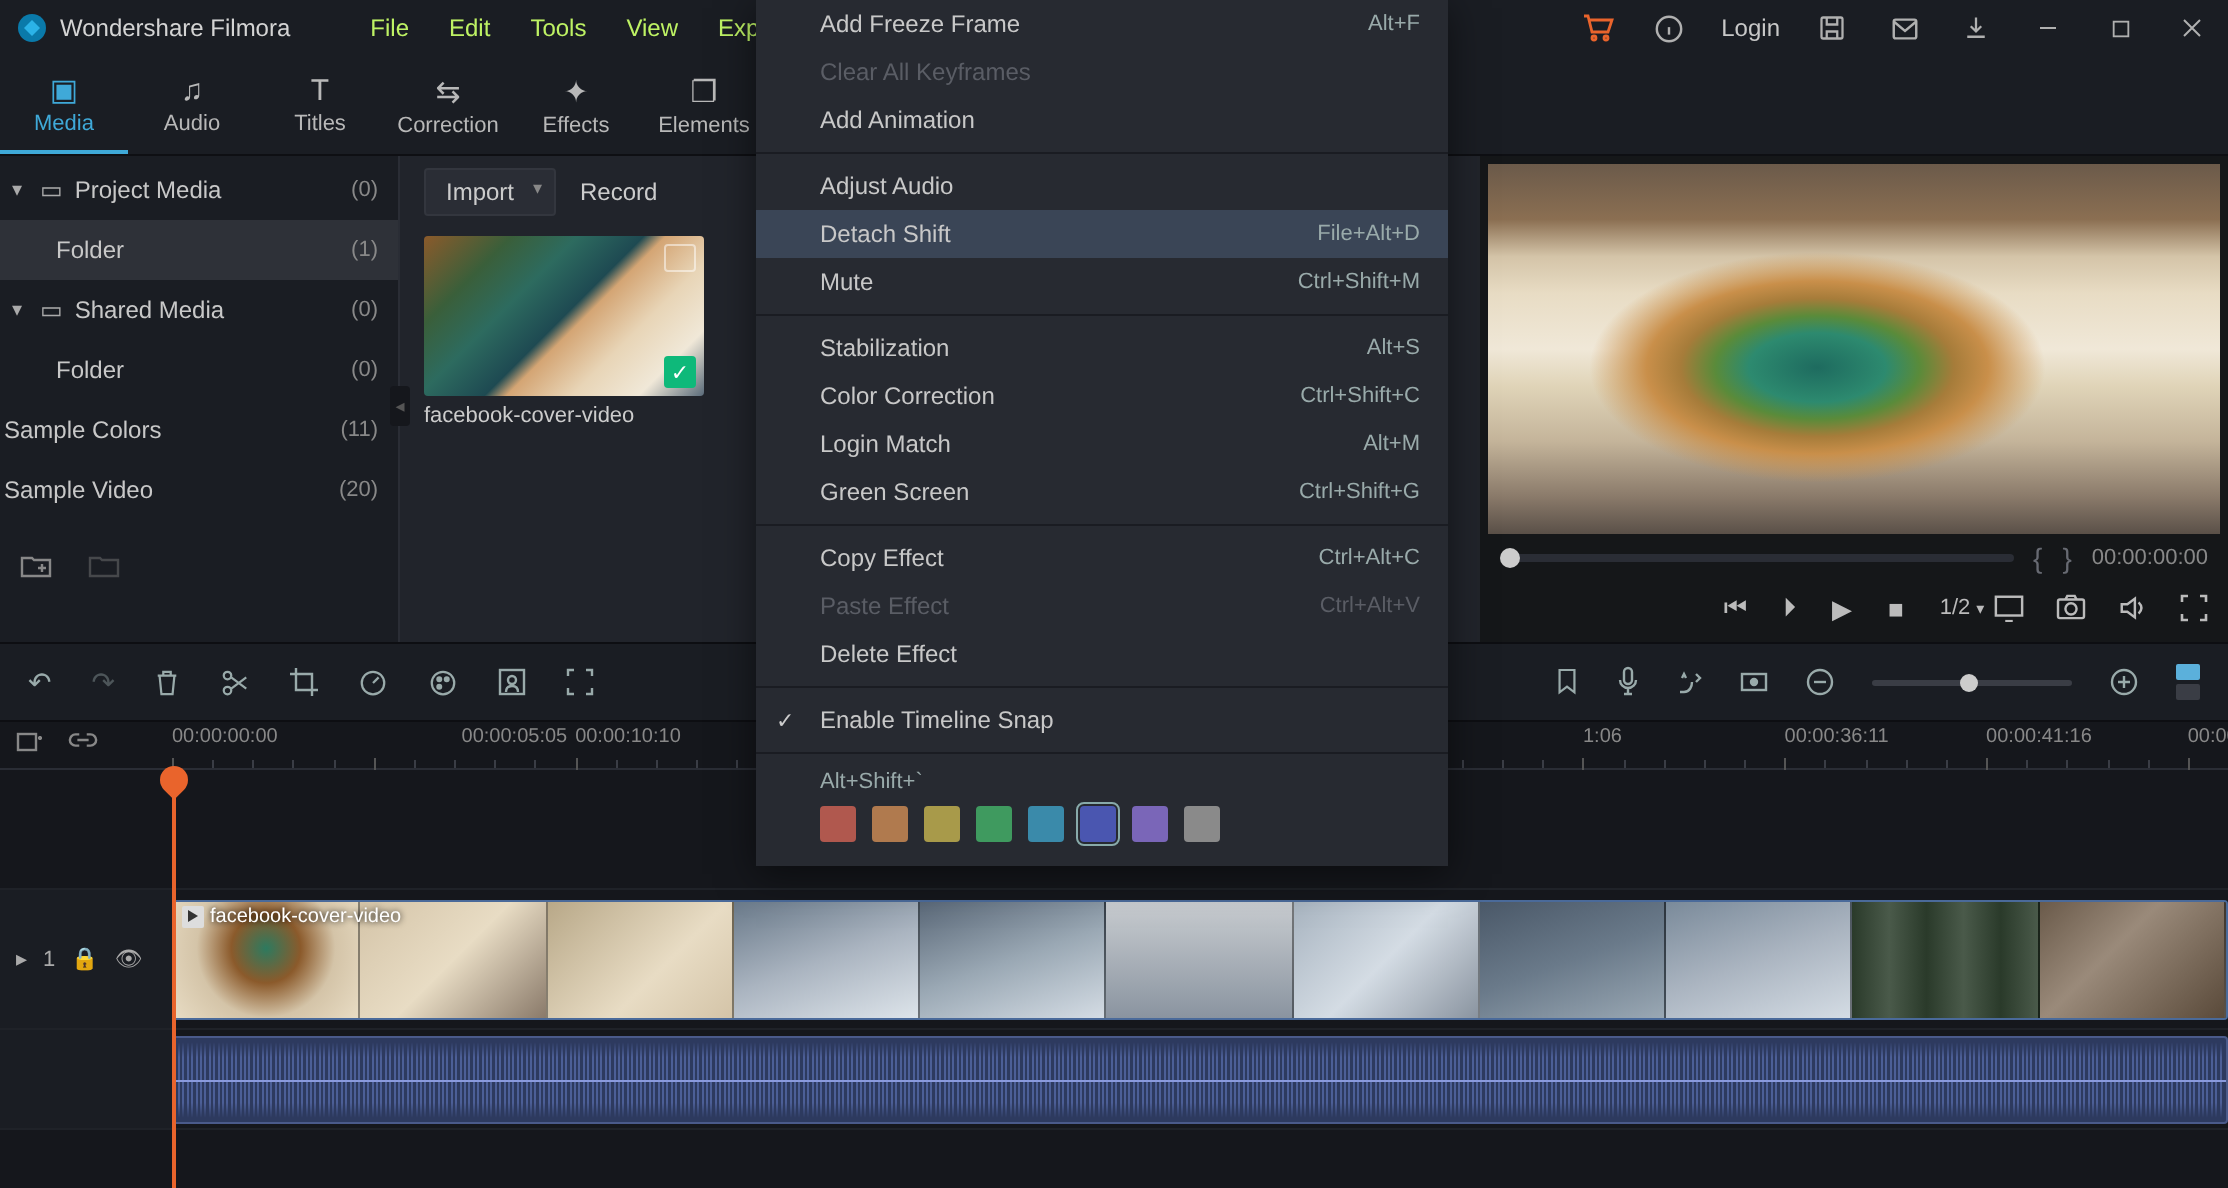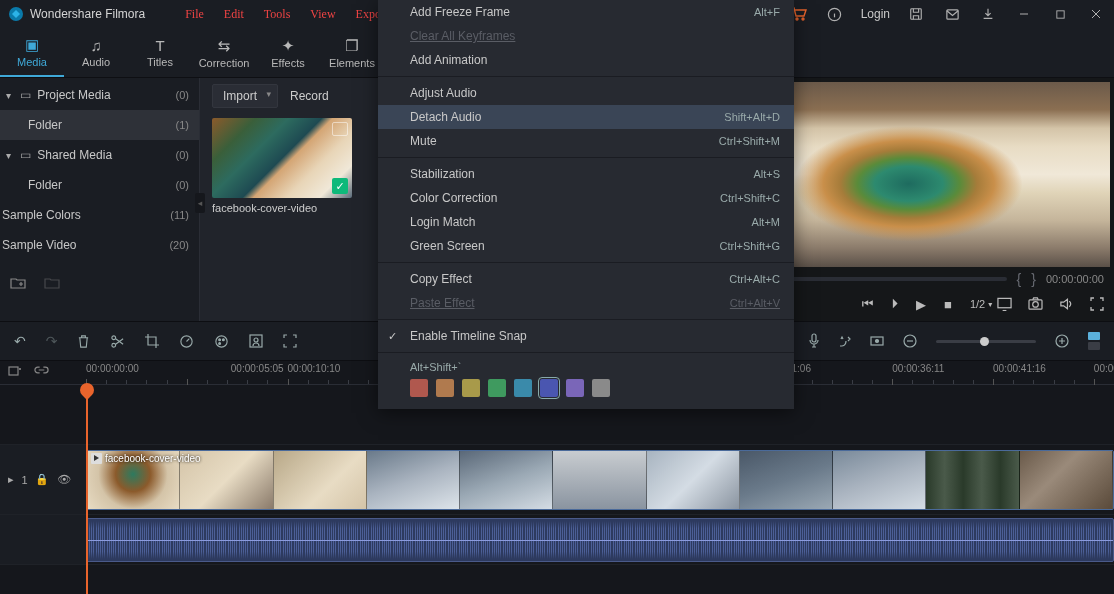--- a/index.html
+++ b/index.html
@@ -3,21 +3,21 @@
 <meta charset="utf-8">
 <style>
   * { margin: 0; padding: 0; box-sizing: border-box; }
   body { font-family: -apple-system, BlinkMacSystemFont, "Segoe UI", Arial, sans-serif; font-size: 12px; color: #c8c8c8; background: #1a1d23; width: 1114px; height: 594px; overflow: hidden; position: relative; }
   
   
   .title-bar { height: 28px; background: #1a1d23; display: flex; align-items: center; padding: 0 8px; position: relative; }
   .logo { width: 16px; height: 16px; margin-right: 6px; }
   .app-title { font-size: 12px; color: #d4d4d4; margin-right: 30px; }
   .menu-bar { display: flex; gap: 0; }
-  .menu-item { padding: 4px 10px; cursor: pointer; color: #ef4444; font-family: Liberation Serif, serif; }
+  .menu-item { padding: 4px 10px; cursor: pointer; color: #bef264; }
   .title-right { position: absolute; right: 0; display: flex; align-items: center; gap: 0; }
   .title-icon { width: 36px; height: 28px; display: flex; align-items: center; justify-content: center; cursor: pointer; color: #b0b0b0; }
   .login-text { padding: 0 8px; color: #c8c8c8; }
   .cart-icon { color: #e9642c; }
   
   
   .tool-nav { height: 50px; background: #1a1d23; border-bottom: 1px solid #0e0f13; display: flex; }
   .tool-nav-item { width: 64px; display: flex; flex-direction: column; align-items: center; justify-content: center; gap: 2px; cursor: pointer; color: #b8b8b8; font-size: 11px; }
   .tool-nav-item.active { color: #3fa9d8; border-bottom: 2px solid #3fa9d8; }
   .tool-nav-icon { font-size: 15px; }
@@ -107,24 +107,24 @@
   .audio-clip { height: 44px; background: #2d3a5f; border: 1px solid #4a5a8a; border-radius: 2px; position: relative; overflow: hidden; }
   .waveform { position: absolute; inset: 2px; background:
     repeating-linear-gradient(90deg, #5a6faf 0px, #5a6faf 1px, transparent 1px, transparent 2.2px);
     opacity: .7;
     -webkit-mask: linear-gradient(180deg, transparent 0%, #000 20%, #000 80%, transparent 100%);
     mask: linear-gradient(180deg, transparent 0%, #000 20%, #000 80%, transparent 100%);
   }
   .audio-line { position: absolute; left: 0; right: 0; top: 50%; height: 1px; background: #8a9add; }
   
   
-  .context-menu { position: absolute; left: 378px; top: 0; width: 416px; background: #272a31; box-shadow: 0 4px 18px rgba(0,0,0,.5); z-index: 100; padding-bottom: 10px; }
+  .context-menu { position: absolute; left: 378px; top: 0; width: 346px; background: #272a31; box-shadow: 0 4px 18px rgba(0,0,0,.5); z-index: 100; padding-bottom: 10px; }
   .cm-item { height: 24px; display: flex; align-items: center; justify-content: space-between; padding: 0 14px 0 32px; cursor: pointer; position: relative; }
   .cm-item:hover, .cm-item.highlight { background: #3a4556; }
-  .cm-item.disabled { color: #5a5d65; cursor: default; text-decoration: underline; }
+  .cm-item.disabled { color: #5a5d65; cursor: default; }
   .cm-shortcut { color: #9aa; font-size: 11px; }
   .cm-item.disabled .cm-shortcut { color: #5a5d65; }
   .cm-sep { height: 1px; background: #1a1c22; margin: 4px 0; }
   .cm-check { position: absolute; left: 10px; color: #ccc; font-size: 11px; }
   .cm-colors { display: flex; gap: 8px; padding: 6px 14px 2px 32px; }
   .cm-swatch { width: 18px; height: 18px; border-radius: 2px; cursor: pointer; }
   .cm-swatch.sel { outline: 1px solid #8aa; outline-offset: 1px; }
   .cm-heading { padding: 4px 14px 0 32px; display:flex; justify-content:space-between; color:#bbb; }
   
   svg { display: block; }
@@ -549,22 +549,22 @@
       <span>Clear All Keyframes</span>
     </div>
   <div class="cm-item">
       <span>Add Animation</span>
     </div>
   <div class="cm-sep"></div>
   <div class="cm-item">
       <span>Adjust Audio</span>
     </div>
   <div class="cm-item highlight">
-      <span>Detach Audio</span>
-      <span class="cm-shortcut">Shift+Alt+D</span>
+      <span>Detach Shift</span>
+      <span class="cm-shortcut">File+Alt+D</span>
     </div>
   <div class="cm-item">
       <span>Mute</span>
       <span class="cm-shortcut">Ctrl+Shift+M</span>
     </div>
   <div class="cm-sep"></div>
   <div class="cm-item">
       <span>Stabilization</span>
       <span class="cm-shortcut">Alt+S</span>
     </div>
@@ -581,20 +581,23 @@
       <span class="cm-shortcut">Ctrl+Shift+G</span>
     </div>
   <div class="cm-sep"></div>
   <div class="cm-item">
       <span>Copy Effect</span>
       <span class="cm-shortcut">Ctrl+Alt+C</span>
     </div>
   <div class="cm-item disabled">
       <span>Paste Effect</span>
       <span class="cm-shortcut">Ctrl+Alt+V</span>
+    </div>
+  <div class="cm-item">
+      <span>Delete Effect</span>
     </div>
   <div class="cm-sep"></div>
   <div class="cm-item">
       <span class="cm-check">✓</span>
       <span>Enable Timeline Snap</span>
     </div>
   <div class="cm-sep"></div>
   <div class="cm-heading">
       <span class="cm-shortcut">Alt+Shift+`</span>
     </div>

